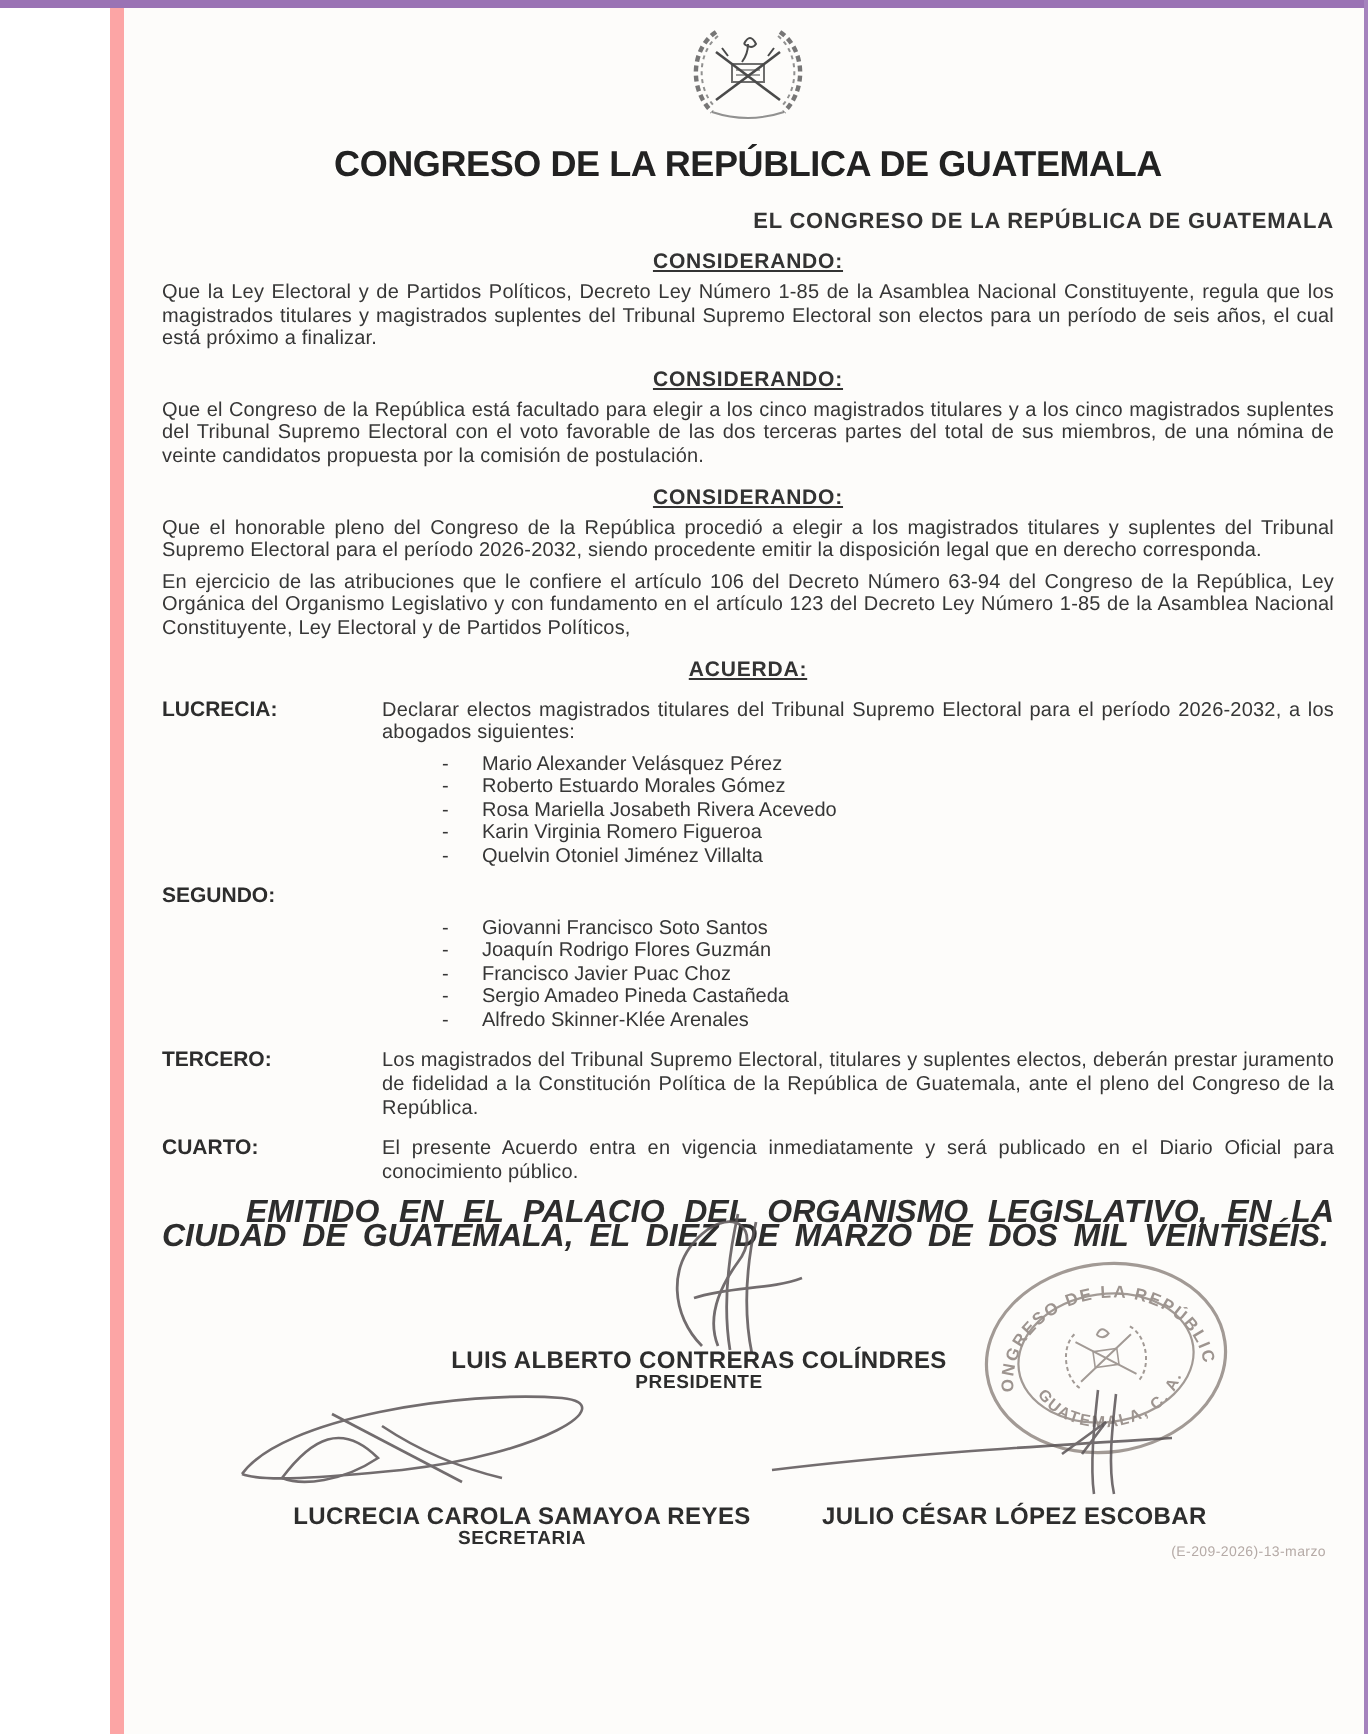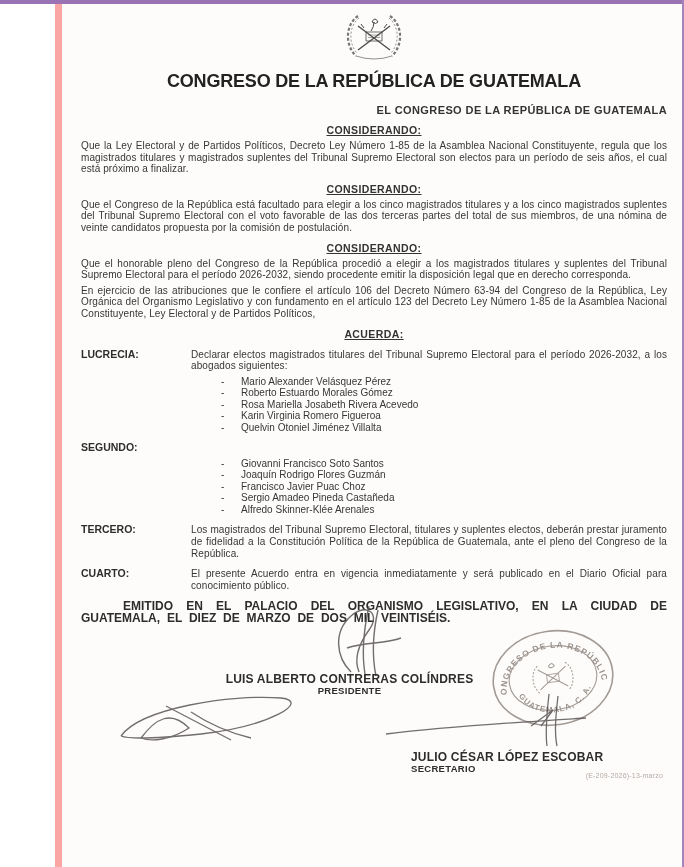--- a/index.html
+++ b/index.html
@@ -35,22 +35,22 @@
     font-size:10px;line-height:11.6px;text-align:justify;margin-top:4px;color:#363636;
     letter-spacing:0.1px;
   }
   .article{display:flex;margin-top:9px;}
   .article-label{width:110px;flex-shrink:0;font-weight:bold;font-size:10.5px;line-height:11.6px;color:#2d2d2d;}
   .article-body{flex:1;font-size:10px;line-height:11.6px;text-align:justify;color:#363636;letter-spacing:0.1px;}
   .name-list{margin-top:4px;margin-left:140px;}
   .name-item{display:flex;font-size:10px;line-height:11.5px;color:#363636;}
   .name-dash{width:20px;flex-shrink:0;}
   .emitido{
-    font-weight:bold;font-size:12px;line-height:12px;text-align:justify;
-    text-indent:42px;margin-top:9px;word-spacing:3.5px;color:#2d2d2d;
+    font-weight:bold;font-size:16px;line-height:12px;text-align:justify;
+    text-indent:42px;margin-top:9px;word-spacing:3.5px;color:#2d2d2d;font-style:italic;
   }
   .sig-block{position:relative;height:150px;margin-top:2px;}
   .sig-squiggle{position:absolute;pointer-events:none;}
   .sig-president{position:absolute;left:0;top:48px;width:537px;text-align:center;}
   .sig-name{font-weight:bold;font-size:12px;line-height:11px;color:#2d2d2d;letter-spacing:0.2px;}
   .sig-role{font-weight:bold;font-size:9.5px;line-height:11px;color:#2d2d2d;letter-spacing:0.3px;}
   .sig-secretary1{position:absolute;left:55px;top:126px;width:250px;text-align:center;}
   .sig-secretary2{position:absolute;left:330px;top:126px;width:230px;text-align:left;}
   .seal-wrap{position:absolute;left:406px;top:0px;}
   .footnote{
@@ -225,21 +225,24 @@
 
     <svg class="sig-squiggle" style="left:300px;top:66px;" width="220" height="56" viewBox="0 0 220 56">
       <g fill="none" stroke="#5a5456" stroke-width="1.3" opacity="0.85">
         <path d="M5,42 C70,34 140,30 205,26"></path>
         <path d="M150,34 L172,18 L160,34"></path>
         <path d="M168,2 C166,20 164,40 166,54"></path>
         <path d="M177,4 C175,22 173,40 176,54"></path>
       </g>
     </svg>
 
+    <div class="sig-secretary1">
+      <div class="sig-name">LUCRECIA CAROLA SAMAYOA REYES</div>
+      <div class="sig-role">SECRETARIA</div>
+    </div>
     <div class="sig-secretary2">
       <div class="sig-name">JULIO CÉSAR LÓPEZ ESCOBAR</div>
-      <div class="sig-role">SECRETARIO</div>
     </div>
 
     <div class="footnote">(E-209-2026)-13-marzo</div>
   </div>
 
 </div>
 
 </body></html>

